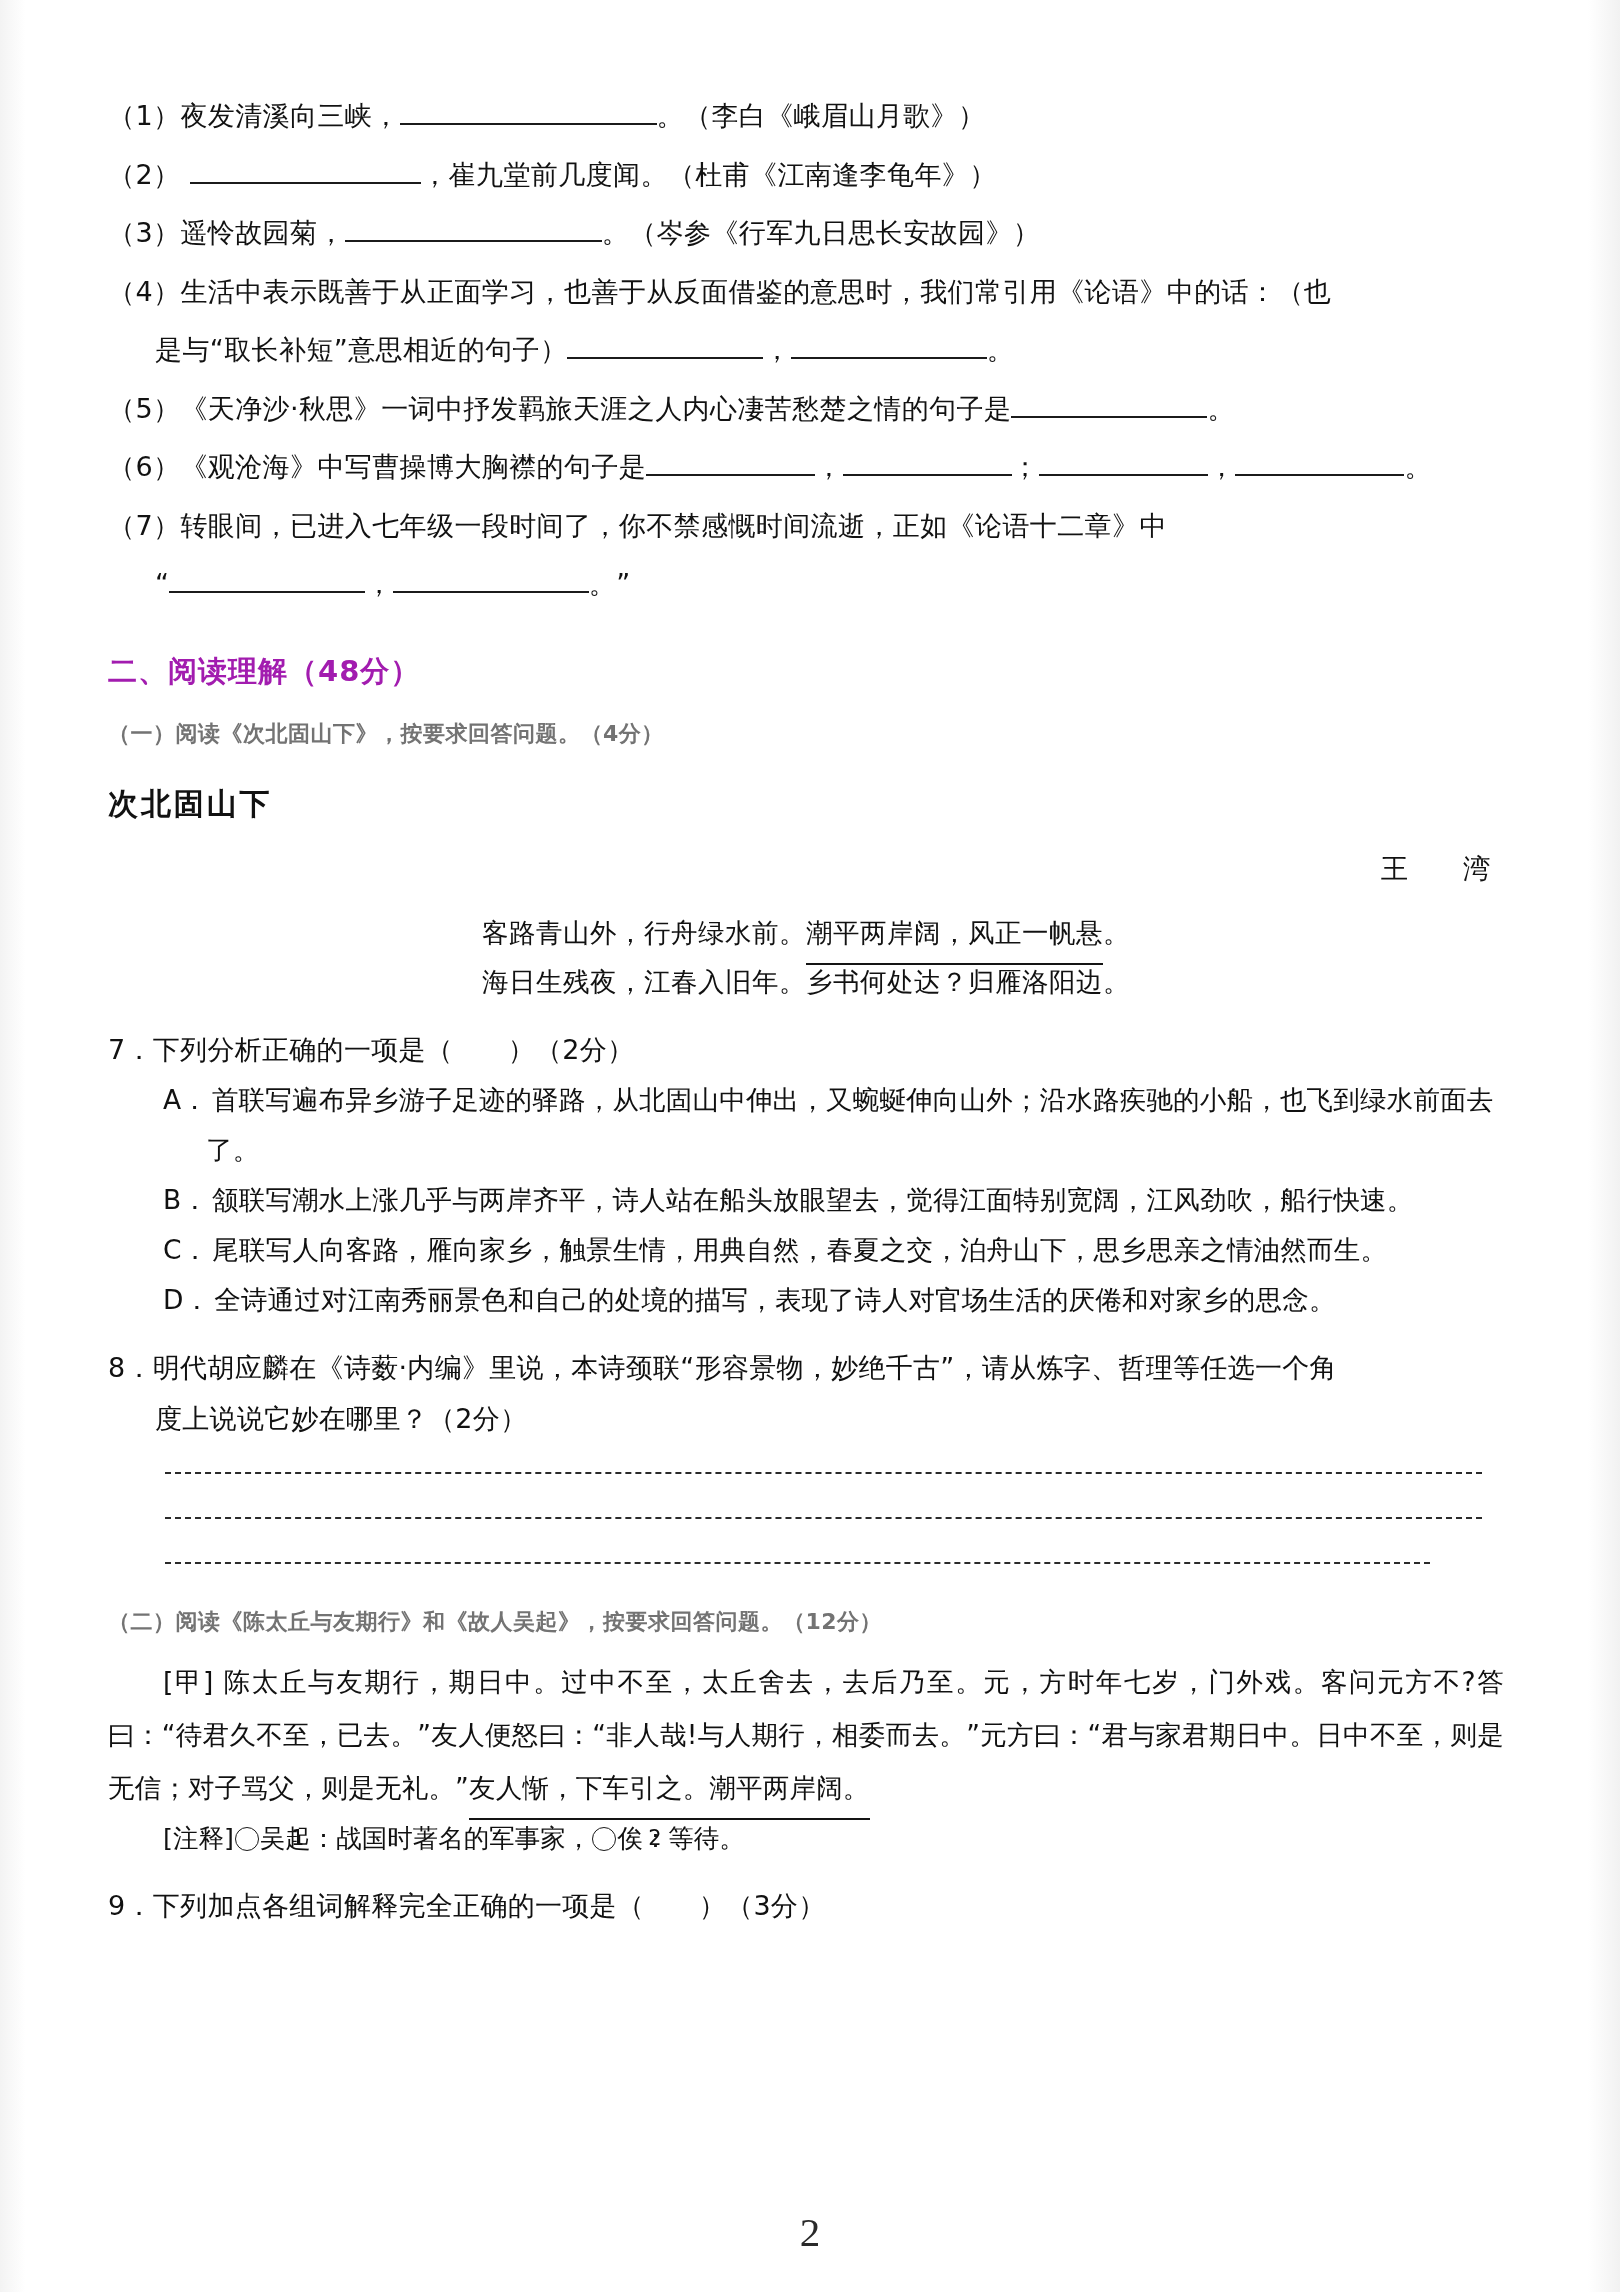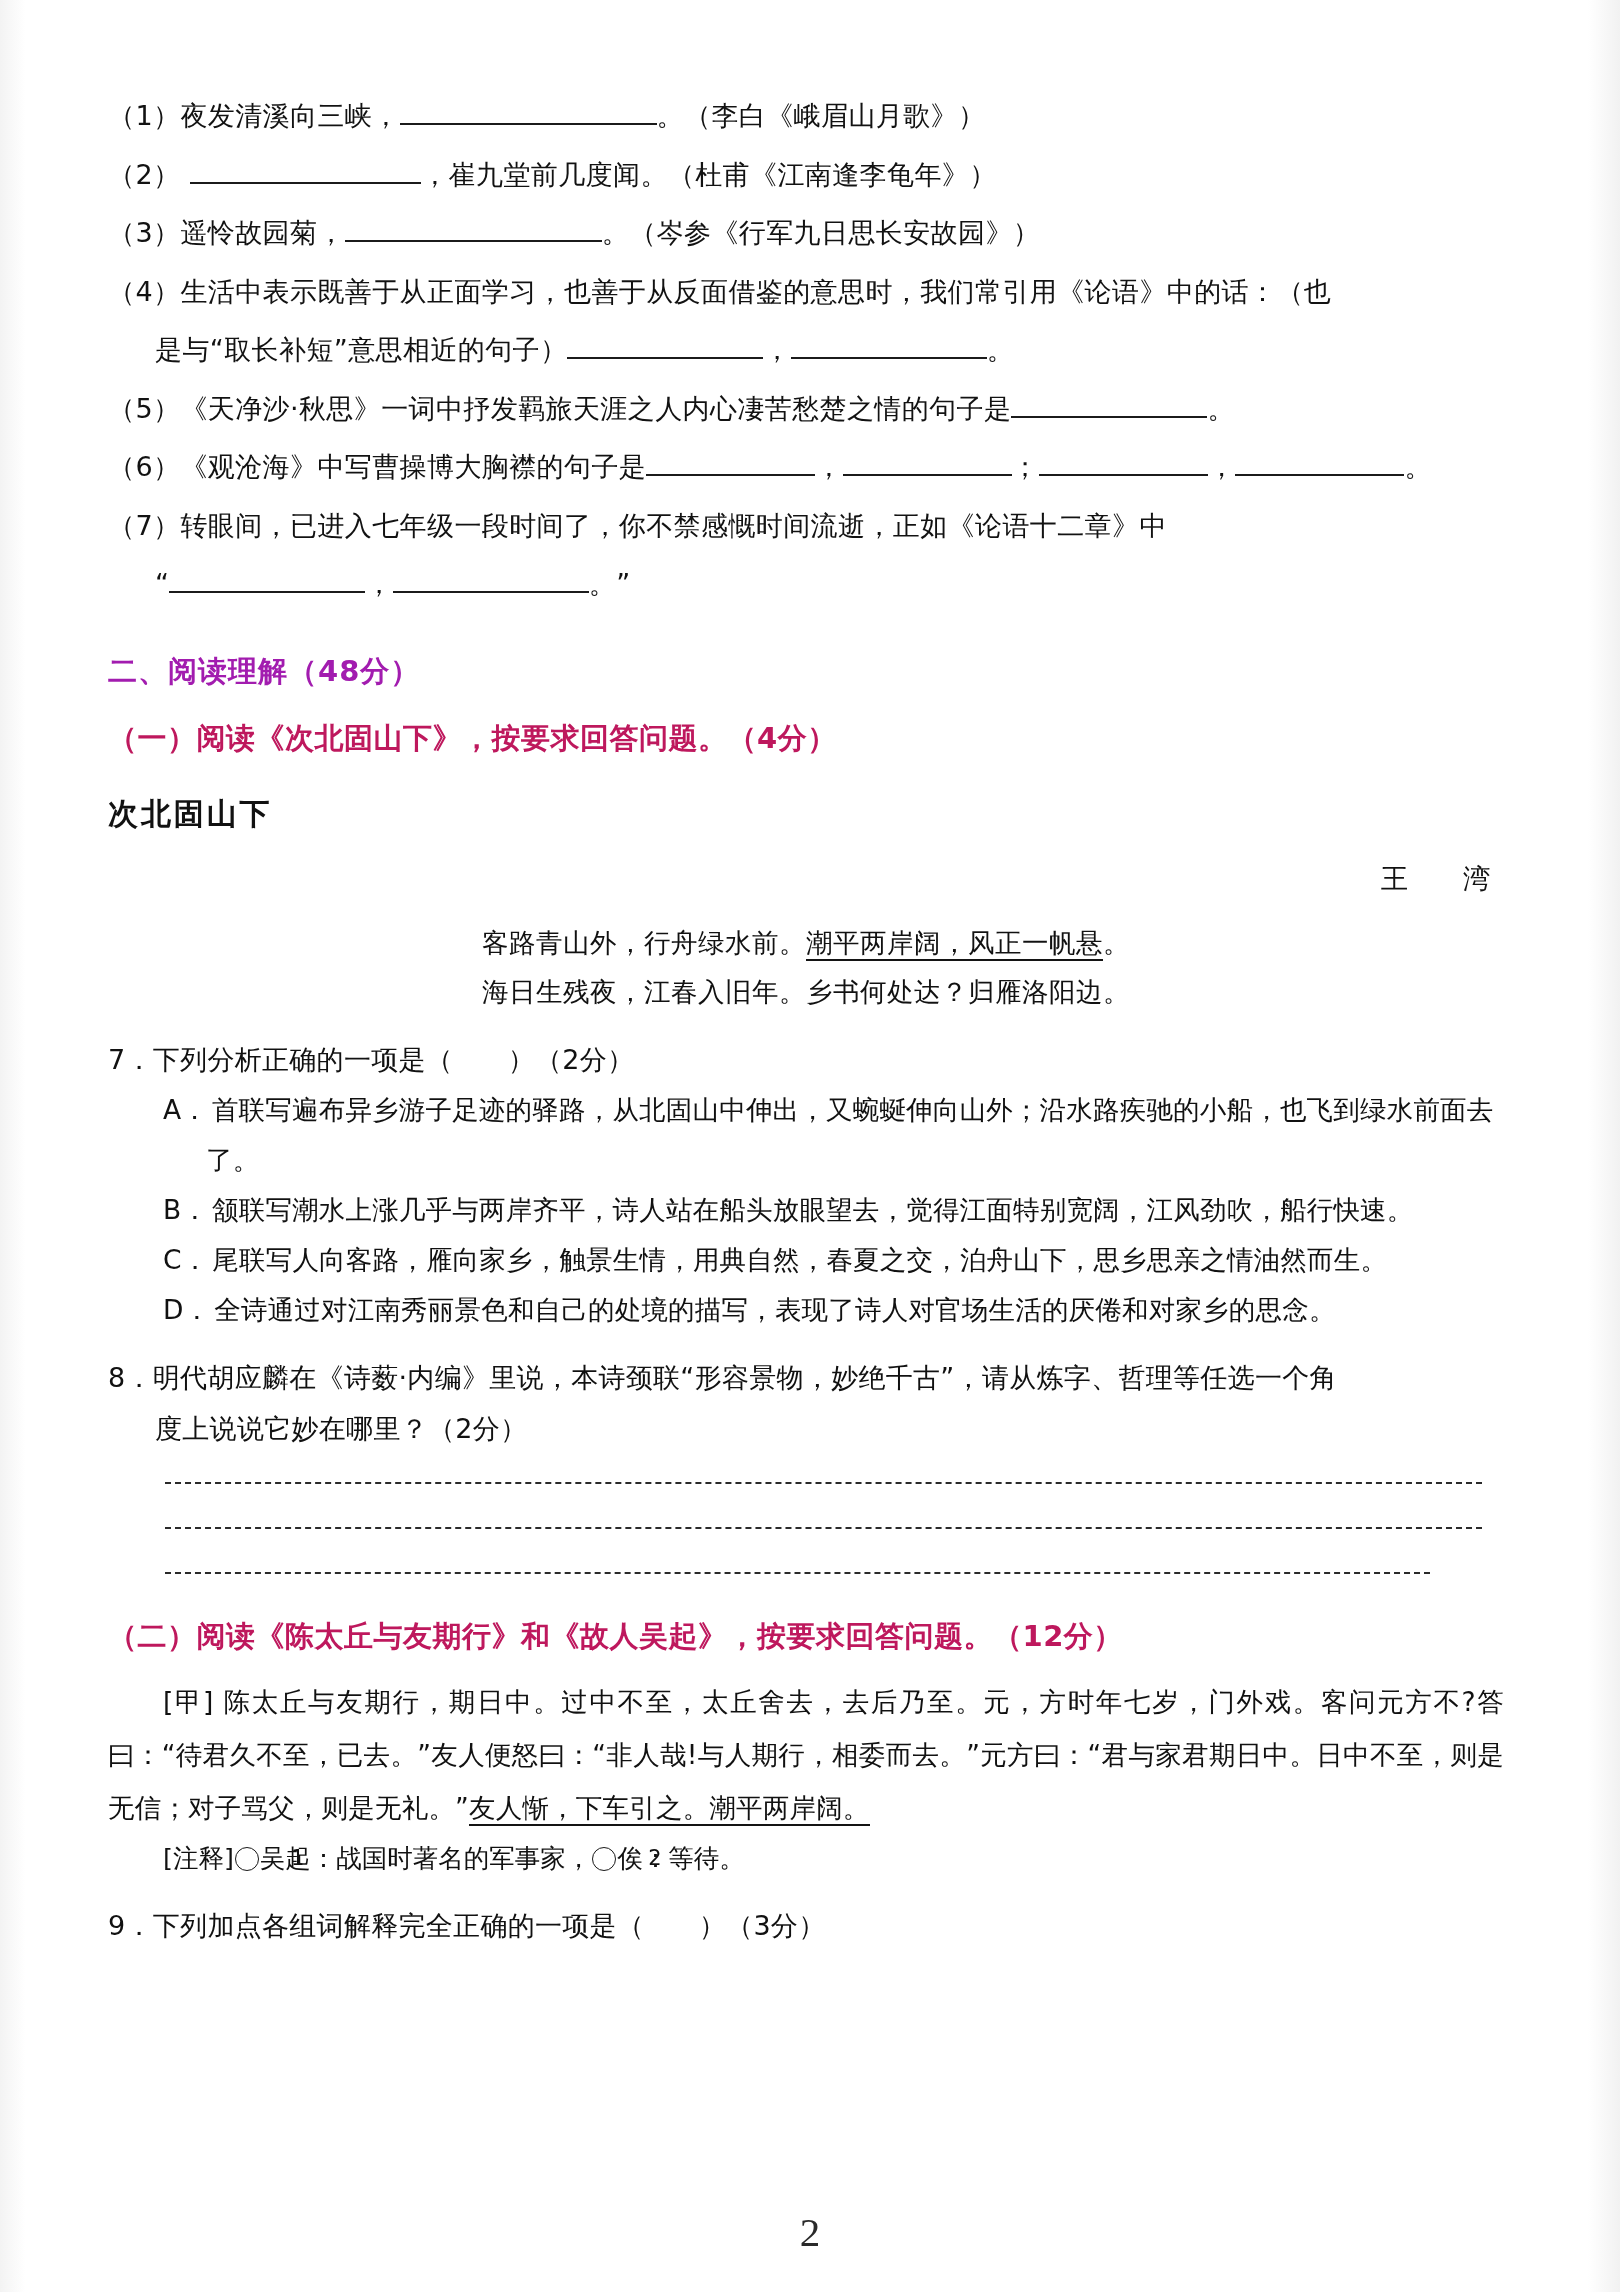--- a/index.html
+++ b/index.html
@@ -66,25 +66,25 @@
 
   
   .sec-head {
     font-size: 29px;
     font-weight: bold;
     letter-spacing: 1px;
     margin: 41px 0 27.4px 0;
     color: #a21caf;
   }
   .sub-head {
-    font-size: 29px;
+    font-size: 22px;
     font-weight: bold;
     letter-spacing: 0.5px;
     margin: 23.5px 0 17.6px 0;
-    color: #be185d;
+    color: #737373;
   }
 
   
   .poem-title {
     text-align: left;
     font-size: 30px;
     font-weight: bold;
     letter-spacing: 2.9px;
     margin: 35px 0 25.5px 0;
   }
@@ -93,21 +93,21 @@
     font-size: 27.4px;
     letter-spacing: 13.7px;
     margin: 0 0 21.6px 0;
   }
   .poem-line {
     text-align: center;
     font-size: 26.5px;
     line-height: 1.85;
     letter-spacing: 0.5px;
   }
-  .u { border-bottom: 2px solid #141414; padding-bottom: 1px; }
+  .u { border-bottom: 2px solid #141414; padding-bottom: 15px; }
 
   
   .q {
     font-size: 27px;
     line-height: 1.9;
     margin-top: 17.6px;
     letter-spacing: 0.3px;
   }
   .opt {
     font-size: 26.5px;

